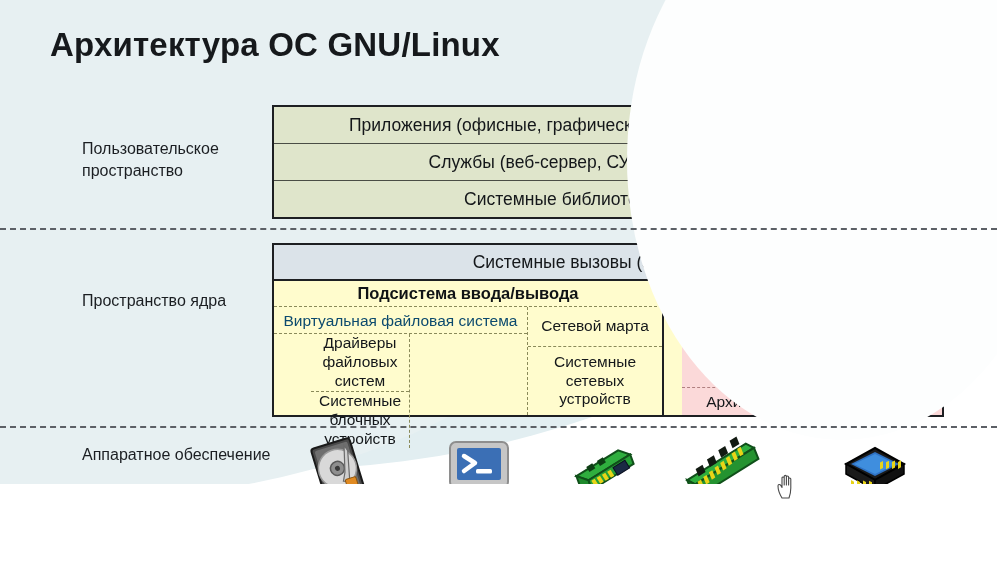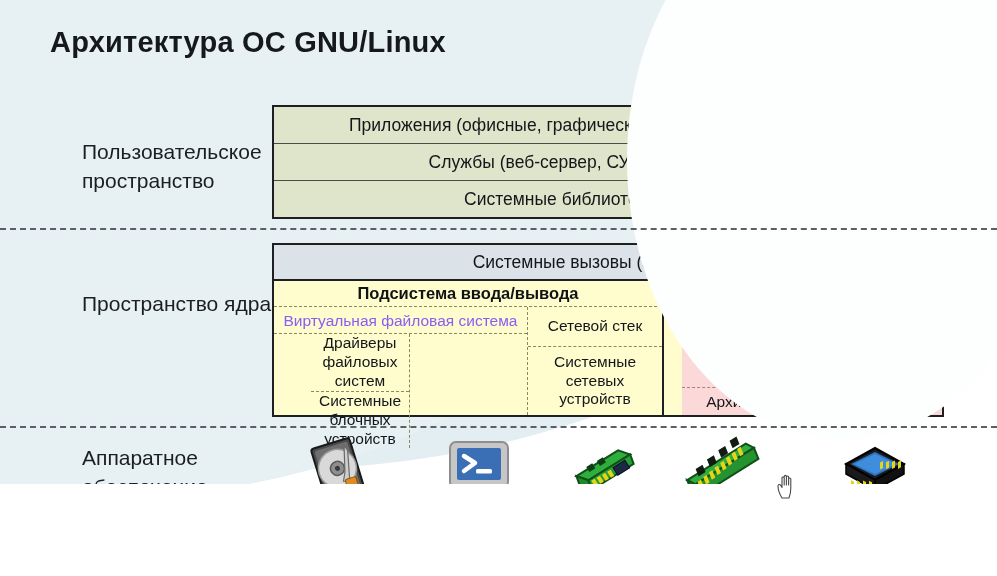--- a/index.html
+++ b/index.html
@@ -56,21 +56,21 @@
     height: 92px;
     background: #ffffff;
     z-index: 1;
   }
 
   
   .title {
     position: absolute;
     left: 50px;
     top: 26px;
-    font-size: 29px;
+    font-size: 33px;
     font-weight: bold;
     color: #16191c;
     letter-spacing: 0.2px;
     white-space: nowrap;
   }
 
   
   .logo {
     position: absolute;
     left: 872px;
@@ -101,21 +101,21 @@
     height: 26px;
     color: #2f7fc0;
     line-height: 26px;
     font-size: 26px;
     text-align: center;
   }
 
   
   .side-label {
     position: absolute;
-    font-size: 21px;
+    font-size: 16px;
     color: #1b1e22;
     line-height: 1.38;
     width: 200px;
   }
   #lbl-user  { left: 82px; top: 138px; }
   #lbl-kern  { left: 82px; top: 290px; }
   #lbl-hw    { left: 82px; top: 444px; }
 
   
   .divider {
@@ -207,21 +207,21 @@
     display: flex;
     flex-direction: column;
     border-right: 1px dashed #8a8a5a;
     box-sizing: border-box;
   }
   .io-vfs {
     height: 27px;
     line-height: 27px;
     text-align: center;
     font-size: 15.5px;
-    color: #8b5cf6;
+    color: #0c4a6e;
     border-bottom: 1px dashed #8a8a5a;
     box-sizing: border-box;
   }
   .io-lower {
     flex: 1;
     display: flex;
   }
   .io-fsdrv-col {
     width: 136px;
     display: flex;
@@ -374,21 +374,21 @@
           <div class="io-left">
             <div class="io-vfs">Виртуальная файловая система</div>
             <div class="io-lower">
               <div class="io-fsdrv-col">
                 <div class="cell io-fsdrv">Драйверы файловых систем</div>
                 <div class="cell io-blkdrv">Системные блочных устройств</div>
               </div>
             </div>
           </div>
           <div class="io-right">
-            <div class="cell io-netstack">Сетевой стек</div>
+            <div class="cell io-netstack">Сетевой марта</div>
             <div class="cell io-netdrv">Системные сетевых устройств</div>
           </div>
         </div>
       </div>
 
       <div class="col-proc">
         <div class="sub-head">Подсистема процессов</div>
         <div class="proc-grid">
           <div class="proc-ipc">Межпроцессное взаимодействие</div>
           <div class="proc-mid">

